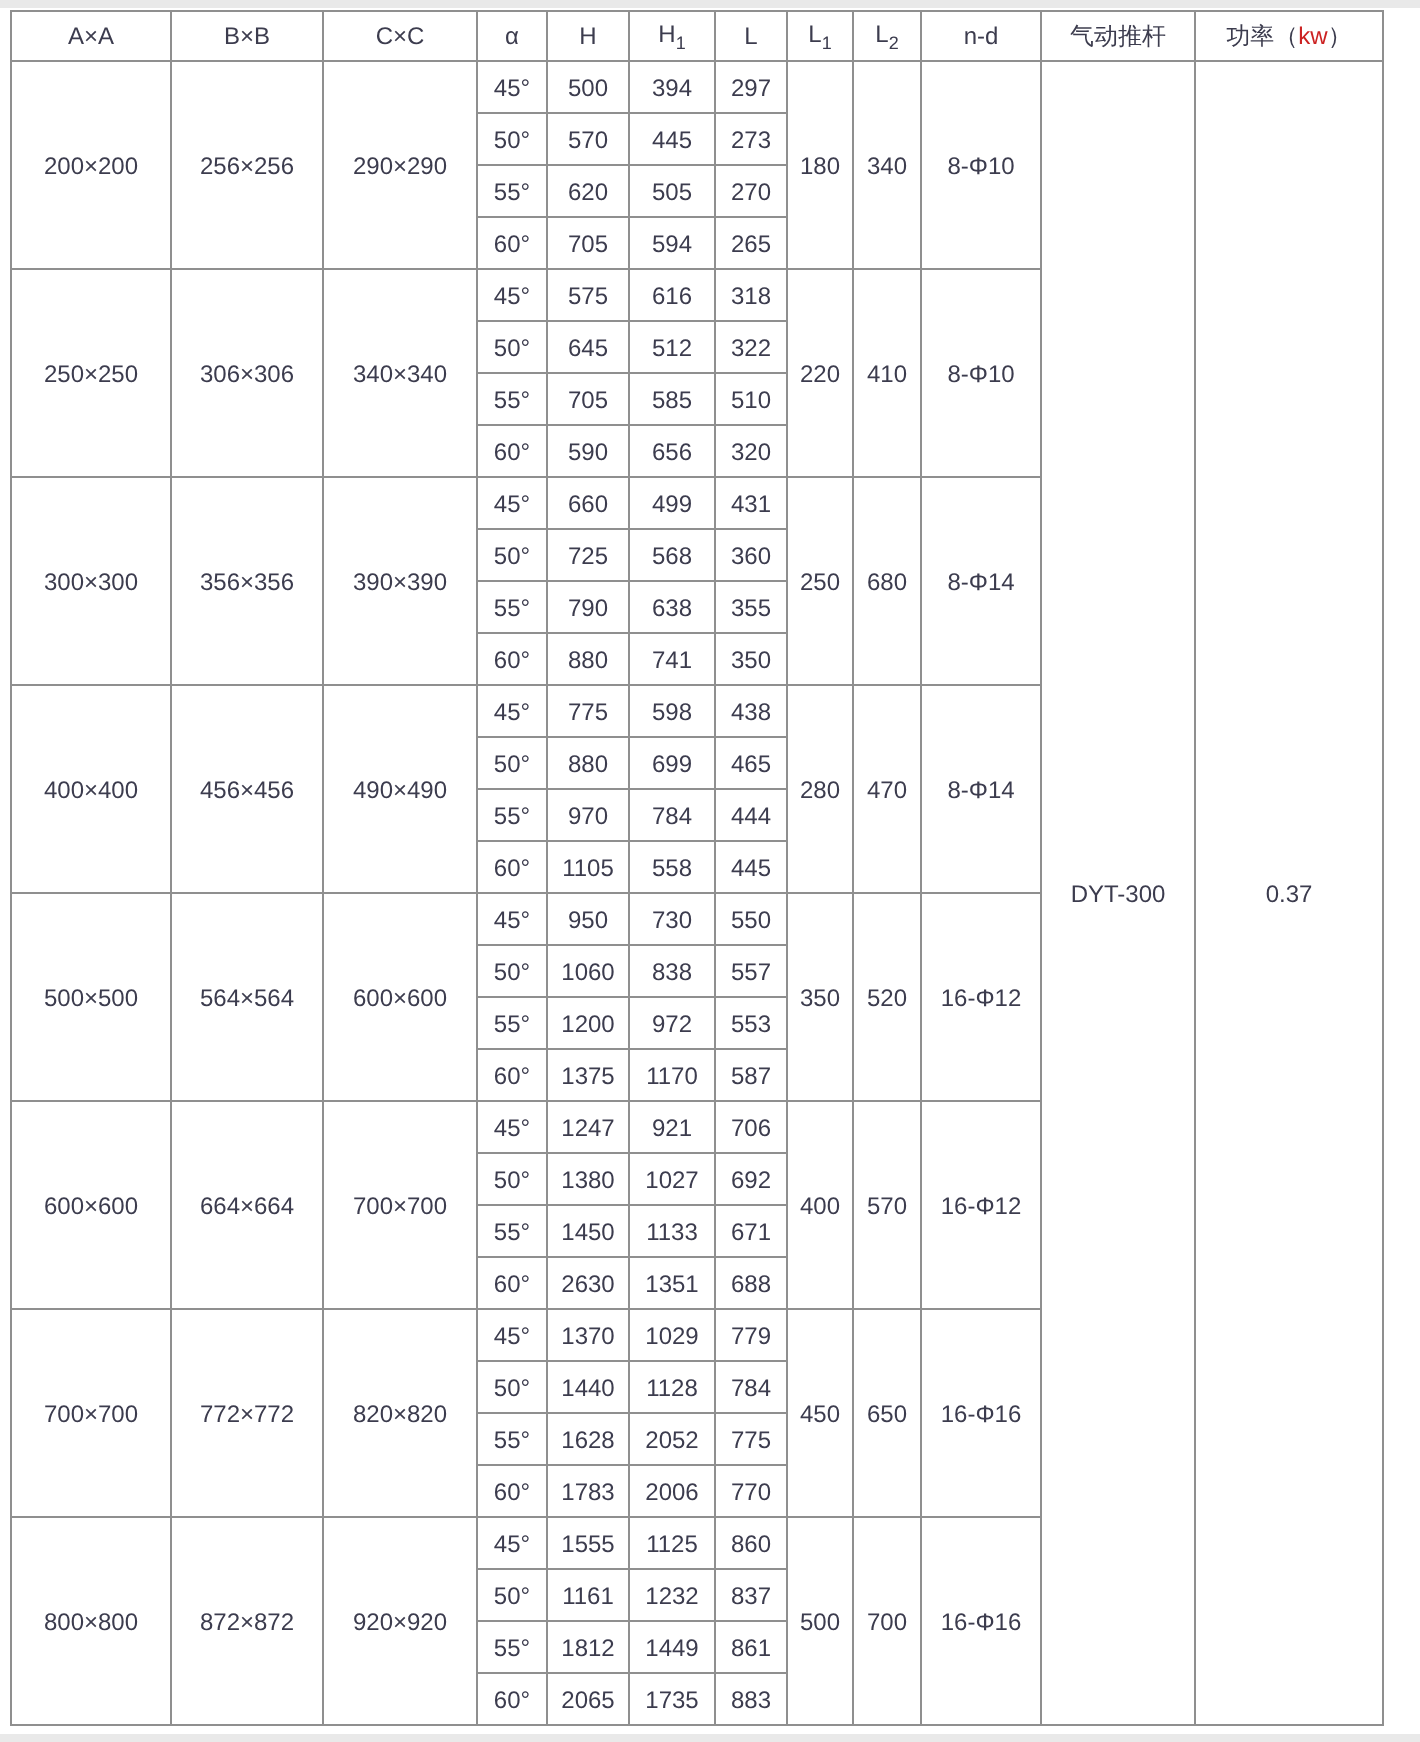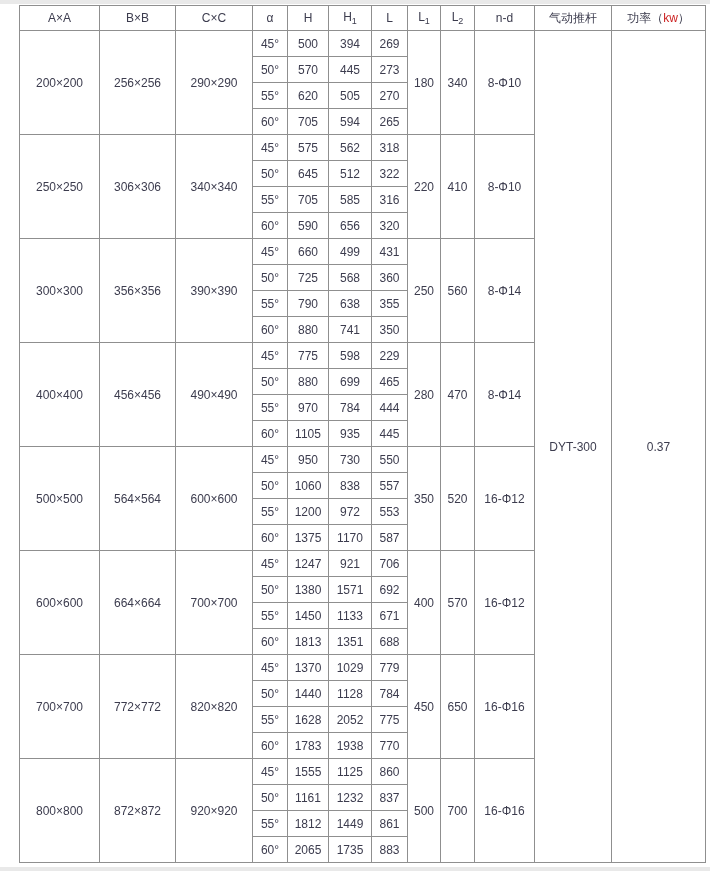--- a/index.html
+++ b/index.html
@@ -16,21 +16,21 @@
     font-family:"Liberation Sans", sans-serif;
     overflow:hidden;
   }
   .strip{position:absolute;left:0;width:710px;height:4px;background:var(--strip);}
   .strip.top{top:0;}
   .strip.bottom{bottom:0;}
   table{
     border-collapse:collapse;
     table-layout:fixed;
     position:absolute;
-    left:19px;top:5px;
+    left:5px;top:5px;
   }
   th,td{
     border:1px solid var(--border);
     text-align:center;
     vertical-align:middle;
     font-size:12px;
     font-weight:normal;
     color:var(--text);
     padding:0;
     overflow:hidden;
@@ -83,21 +83,21 @@
       </tr>
   </thead>
   <tbody id="table-body">
       <tr>
         <td rowspan="4">200×200</td>
         <td rowspan="4">256×256</td>
         <td rowspan="4">290×290</td>
         <td>45°</td>
         <td>500</td>
         <td>394</td>
-        <td>269</td>
+        <td>297</td>
         <td rowspan="4">180</td>
         <td rowspan="4">340</td>
         <td rowspan="4">8-Φ10</td>
         <td rowspan="32">DYT-300</td>
         <td rowspan="32">0.37</td>
       </tr>
       <tr>
         <td>50°</td>
         <td>570</td>
         <td>445</td>
@@ -114,54 +114,54 @@
         <td>705</td>
         <td>594</td>
         <td>265</td>
       </tr>
       <tr>
         <td rowspan="4">250×250</td>
         <td rowspan="4">306×306</td>
         <td rowspan="4">340×340</td>
         <td>45°</td>
         <td>575</td>
-        <td>562</td>
+        <td>616</td>
         <td>318</td>
         <td rowspan="4">220</td>
         <td rowspan="4">410</td>
         <td rowspan="4">8-Φ10</td>
       </tr>
       <tr>
         <td>50°</td>
         <td>645</td>
         <td>512</td>
         <td>322</td>
       </tr>
       <tr>
         <td>55°</td>
         <td>705</td>
         <td>585</td>
-        <td>316</td>
+        <td>510</td>
       </tr>
       <tr>
         <td>60°</td>
         <td>590</td>
         <td>656</td>
         <td>320</td>
       </tr>
       <tr>
         <td rowspan="4">300×300</td>
         <td rowspan="4">356×356</td>
         <td rowspan="4">390×390</td>
         <td>45°</td>
         <td>660</td>
         <td>499</td>
         <td>431</td>
         <td rowspan="4">250</td>
-        <td rowspan="4">560</td>
+        <td rowspan="4">680</td>
         <td rowspan="4">8-Φ14</td>
       </tr>
       <tr>
         <td>50°</td>
         <td>725</td>
         <td>568</td>
         <td>360</td>
       </tr>
       <tr>
         <td>55°</td>
@@ -175,41 +175,41 @@
         <td>741</td>
         <td>350</td>
       </tr>
       <tr>
         <td rowspan="4">400×400</td>
         <td rowspan="4">456×456</td>
         <td rowspan="4">490×490</td>
         <td>45°</td>
         <td>775</td>
         <td>598</td>
-        <td>229</td>
+        <td>438</td>
         <td rowspan="4">280</td>
         <td rowspan="4">470</td>
         <td rowspan="4">8-Φ14</td>
       </tr>
       <tr>
         <td>50°</td>
         <td>880</td>
         <td>699</td>
         <td>465</td>
       </tr>
       <tr>
         <td>55°</td>
         <td>970</td>
         <td>784</td>
         <td>444</td>
       </tr>
       <tr>
         <td>60°</td>
         <td>1105</td>
-        <td>935</td>
+        <td>558</td>
         <td>445</td>
       </tr>
       <tr>
         <td rowspan="4">500×500</td>
         <td rowspan="4">564×564</td>
         <td rowspan="4">600×600</td>
         <td>45°</td>
         <td>950</td>
         <td>730</td>
         <td>550</td>
@@ -243,32 +243,32 @@
         <td>1247</td>
         <td>921</td>
         <td>706</td>
         <td rowspan="4">400</td>
         <td rowspan="4">570</td>
         <td rowspan="4">16-Φ12</td>
       </tr>
       <tr>
         <td>50°</td>
         <td>1380</td>
-        <td>1571</td>
+        <td>1027</td>
         <td>692</td>
       </tr>
       <tr>
         <td>55°</td>
         <td>1450</td>
         <td>1133</td>
         <td>671</td>
       </tr>
       <tr>
         <td>60°</td>
-        <td>1813</td>
+        <td>2630</td>
         <td>1351</td>
         <td>688</td>
       </tr>
       <tr>
         <td rowspan="4">700×700</td>
         <td rowspan="4">772×772</td>
         <td rowspan="4">820×820</td>
         <td>45°</td>
         <td>1370</td>
         <td>1029</td>
@@ -285,21 +285,21 @@
       </tr>
       <tr>
         <td>55°</td>
         <td>1628</td>
         <td>2052</td>
         <td>775</td>
       </tr>
       <tr>
         <td>60°</td>
         <td>1783</td>
-        <td>1938</td>
+        <td>2006</td>
         <td>770</td>
       </tr>
       <tr>
         <td rowspan="4">800×800</td>
         <td rowspan="4">872×872</td>
         <td rowspan="4">920×920</td>
         <td>45°</td>
         <td>1555</td>
         <td>1125</td>
         <td>860</td>

